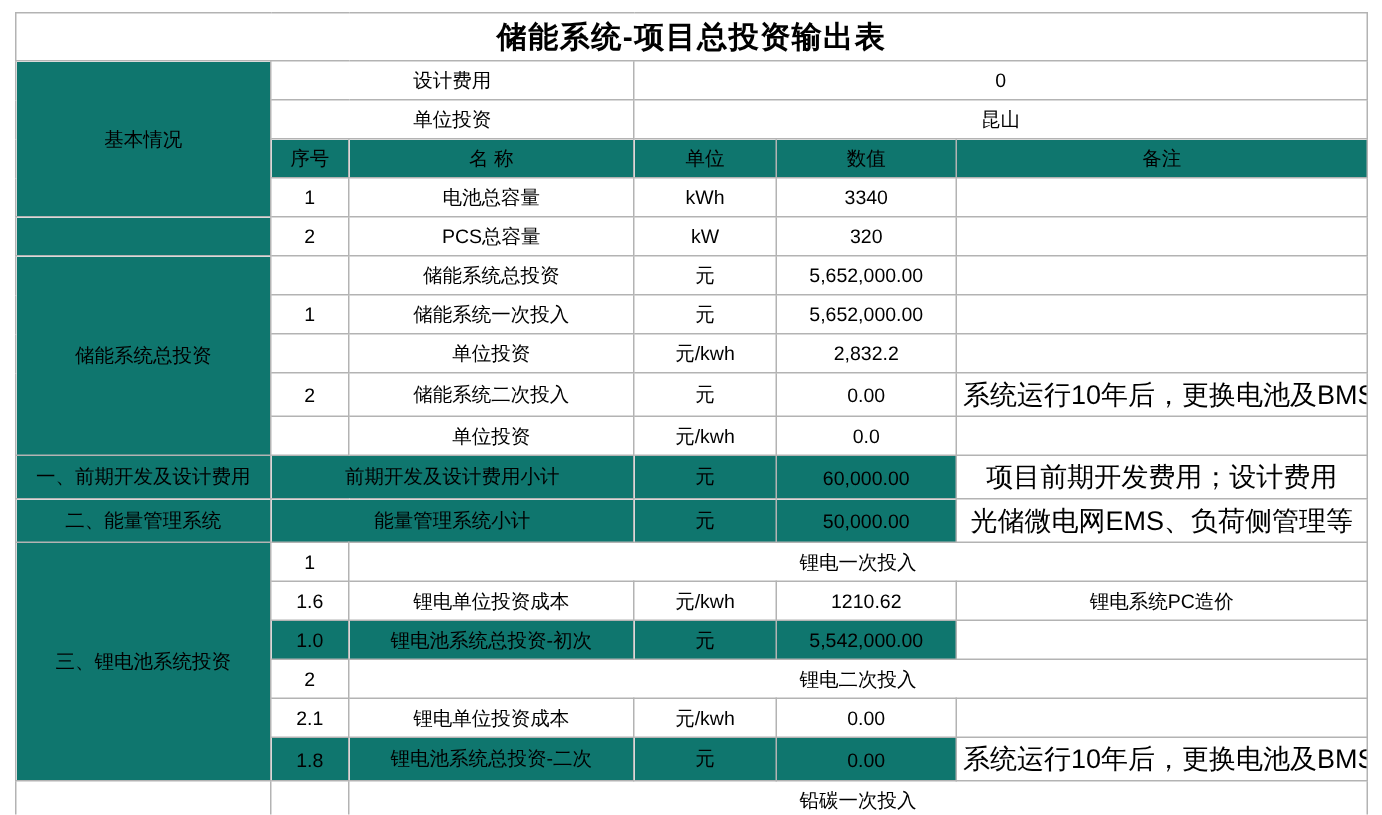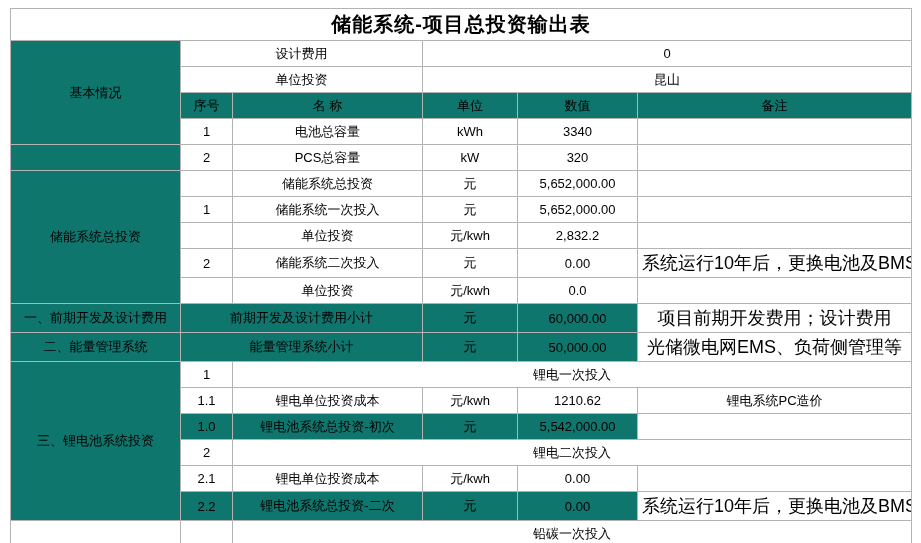--- a/index.html
+++ b/index.html
@@ -154,21 +154,21 @@
         <td class="beige">50,000.00</td>
         <td class="note">光储微电网EMS、负荷侧管理等</td>
       </tr>
 
       <tr>
         <td class="beige" rowspan="6">三、锂电池系统投资</td>
         <td>1</td>
         <td colspan="4">锂电一次投入</td>
       </tr>
       <tr>
-        <td>1.1</td>
+        <td>1.6</td>
         <td>锂电单位投资成本</td>
         <td>元/kwh</td>
         <td>1210.62</td>
         <td>锂电系统PC造价</td>
       </tr>
       <tr>
         <td class="beige">1.0</td>
         <td class="beige">锂电池系统总投资-初次</td>
         <td class="beige">元</td>
         <td class="beige">5,542,000.00</td>
@@ -179,21 +179,21 @@
         <td colspan="4">锂电二次投入</td>
       </tr>
       <tr>
         <td>2.1</td>
         <td>锂电单位投资成本</td>
         <td>元/kwh</td>
         <td>0.00</td>
         <td></td>
       </tr>
       <tr>
-        <td class="beige">2.2</td>
+        <td class="beige">1.8</td>
         <td class="beige">锂电池系统总投资-二次</td>
         <td class="beige">元</td>
         <td class="beige">0.00</td>
         <td class="note">系统运行10年后，更换电池及BMS</td>
       </tr>
 
       <tr>
         <td></td>
         <td></td>
         <td colspan="4">铅碳一次投入</td>

